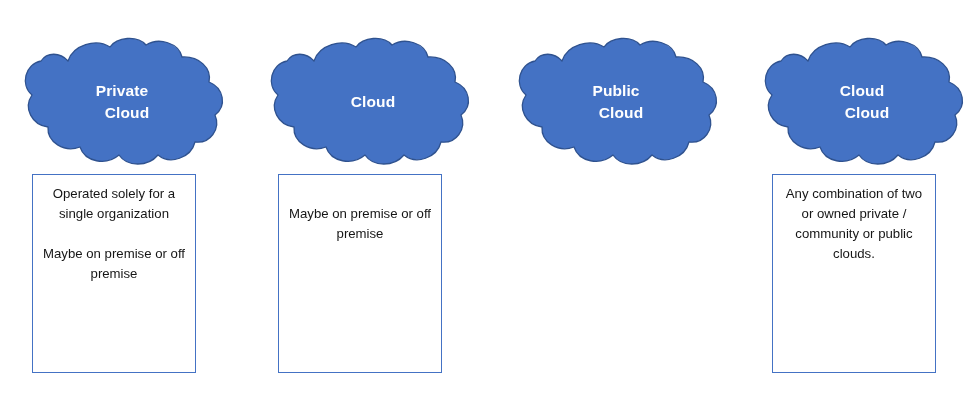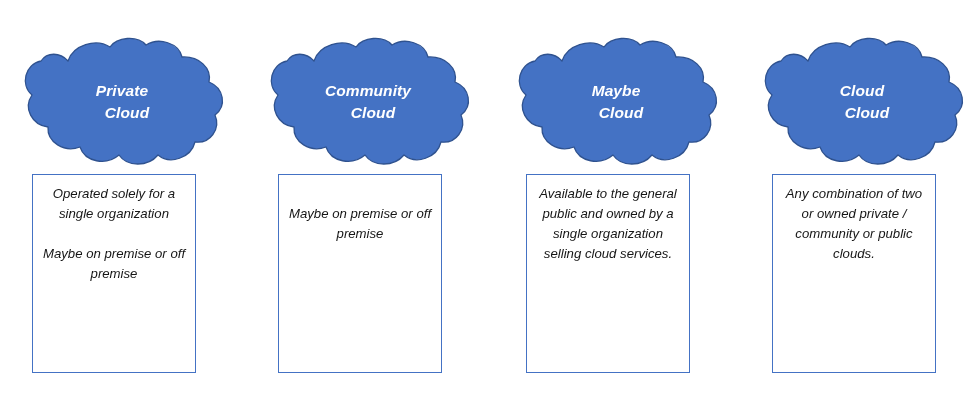--- a/index.html
+++ b/index.html
@@ -14,21 +14,20 @@
     overflow: hidden;
     font-family: "Liberation Sans", sans-serif;
     color: #000000;
   }
 
   #diagram {
     position: relative;
     width: 852px;
     height: 407px;
     background: #ffffff;
-    font-style: italic;
   }
 
   .column {
     position: absolute;
     top: 0;
     width: 244px;
     height: 407px;
   }
 
   .col-0 { left: 0px; }
@@ -121,45 +120,41 @@
   <div class="column col-1">
     <div class="cloud-wrap">
       <svg class="cloud-svg" viewBox="0 0 222 135" aria-hidden="true">
         <path d="M57 27 C62 11, 85 4, 99 13 C106 3, 126 1, 135 11 C148 3, 168 9, 171 23
                  C188 22, 201 34, 198 48 C213 54, 216 72, 204 81 C210 95, 199 110, 184 108
                  C180 124, 159 131, 147 121 C137 133, 116 133, 108 121 C95 132, 74 128, 69 113
                  C53 119, 36 108, 37 93 C21 91, 12 74, 21 61 C9 51, 14 30, 30 27
                  C36 18, 49 18, 57 27 Z" fill="#4472C4" stroke="#2F528F" stroke-width="1.3" stroke-linejoin="round"></path>
       </svg>
       <div class="cloud-label">
-        <span class="l1">Community</span>
         <span class="l2">Cloud</span>
       </div>
     </div>
     <div class="desc-box">
       <p class="gap">Maybe on premise or off premise</p>
     </div>
   </div>
 
   <div class="column col-2">
     <div class="cloud-wrap">
       <svg class="cloud-svg" viewBox="0 0 222 135" aria-hidden="true">
         <path d="M57 27 C62 11, 85 4, 99 13 C106 3, 126 1, 135 11 C148 3, 168 9, 171 23
                  C188 22, 201 34, 198 48 C213 54, 216 72, 204 81 C210 95, 199 110, 184 108
                  C180 124, 159 131, 147 121 C137 133, 116 133, 108 121 C95 132, 74 128, 69 113
                  C53 119, 36 108, 37 93 C21 91, 12 74, 21 61 C9 51, 14 30, 30 27
                  C36 18, 49 18, 57 27 Z" fill="#4472C4" stroke="#2F528F" stroke-width="1.3" stroke-linejoin="round"></path>
       </svg>
       <div class="cloud-label">
-        <span class="l1">Maybe</span>
+        <span class="l1">Public</span>
         <span class="l2">Cloud</span>
       </div>
-    </div>
-    <div class="desc-box">
-      <p>Available to the general public and owned by a single organization selling cloud services.</p>
     </div>
   </div>
 
   <div class="column col-3">
     <div class="cloud-wrap">
       <svg class="cloud-svg" viewBox="0 0 222 135" aria-hidden="true">
         <path d="M57 27 C62 11, 85 4, 99 13 C106 3, 126 1, 135 11 C148 3, 168 9, 171 23
                  C188 22, 201 34, 198 48 C213 54, 216 72, 204 81 C210 95, 199 110, 184 108
                  C180 124, 159 131, 147 121 C137 133, 116 133, 108 121 C95 132, 74 128, 69 113
                  C53 119, 36 108, 37 93 C21 91, 12 74, 21 61 C9 51, 14 30, 30 27

